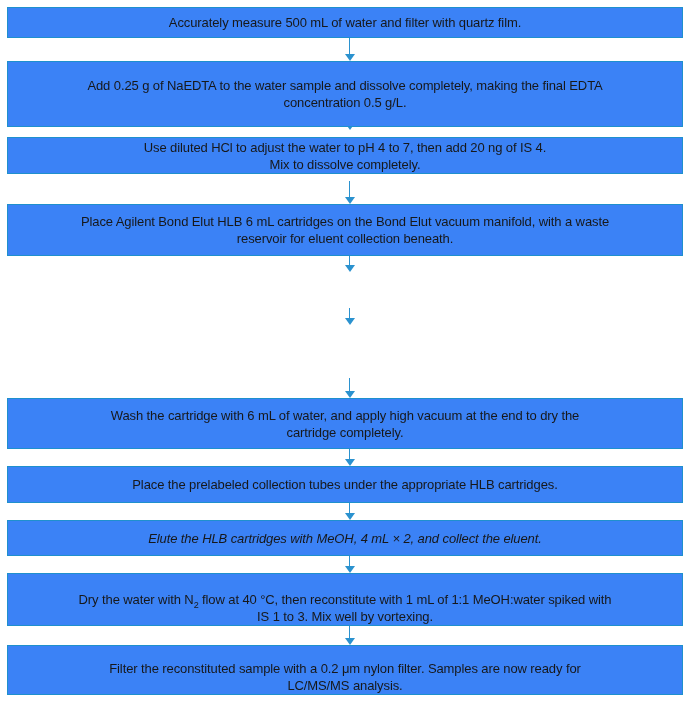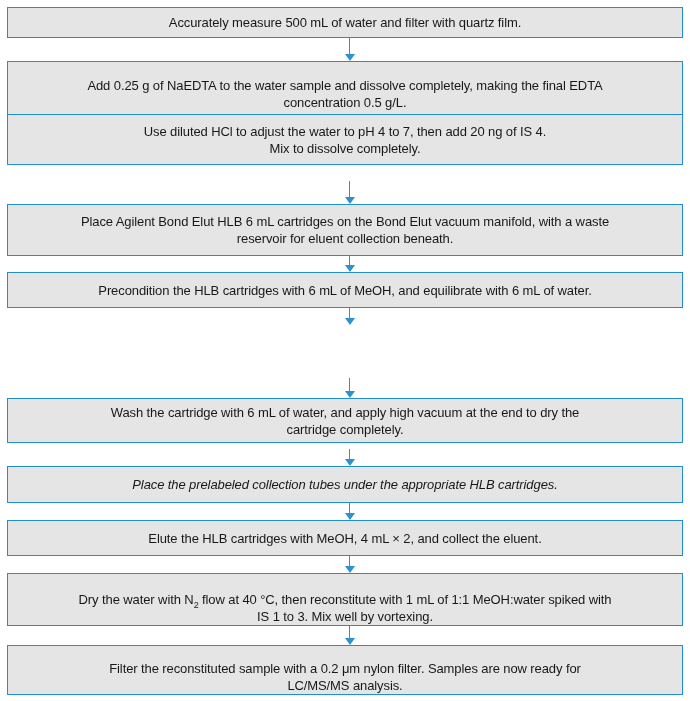--- a/index.html
+++ b/index.html
@@ -20,21 +20,21 @@
     height: 701px;
     box-sizing: border-box;
   }
 
   .step-box {
     position: absolute;
     left: 7px;
     width: 676px;
     box-sizing: border-box;
     border: 1.4px solid #1f90cd;
-    background: #e5e5e5;
+    background: #3b82f6;
     display: flex;
     align-items: center;
     justify-content: center;
     text-align: center;
   }
 
   .step-text {
     display: block;
     width: 100%;
     padding: 0 14px;
@@ -124,45 +124,42 @@
 
   <div class="step-box" style="top:7px;height:31px;">
     <span class="step-text">Accurately measure 500 mL of water and filter with quartz film.</span>
   </div>
 
   <div class="step-box" style="top:61px;height:66px;">
     <span class="step-text">Add 0.25 g of NaEDTA to the water sample and dissolve completely, making the final EDTA
 concentration 0.5 g/L.</span>
   </div>
 
-  <div class="step-box" style="top:114px;height:51px;justify-content:center;">
+  <div class="step-box" style="top:137px;height:37px;justify-content:center;">
     <span class="step-text">Use diluted HCl to adjust the water to pH 4 to 7, then add 20 ng of IS 4.
 Mix to dissolve completely.</span>
   </div>
 
   <div class="step-box" style="top:204px;height:52px;">
     <span class="step-text">Place Agilent Bond Elut HLB 6 mL cartridges on the Bond Elut vacuum manifold, with a waste
 reservoir for eluent collection beneath.</span>
   </div>
 
-  <div class="step-box" style="top:272px;height:36px;">
-    <span class="step-text">Precondition the HLB cartridges with 6 mL of MeOH, and equilibrate with 6 mL of water.</span>
-  </div>
 
 
-  <div class="step-box" style="top:398px;height:45px;">
+  <div class="step-box" style="top:398px;height:51px;">
     <span class="step-text">Wash the cartridge with 6 mL of water, and apply high vacuum at the end to dry the
 cartridge completely.</span>
   </div>
 
-  <div class="step-box" style="top:466px;height:37px;font-style:italic;">
+  <div class="step-box" style="top:466px;height:37px;">
     <span class="step-text">Place the prelabeled collection tubes under the appropriate HLB cartridges.</span>
   </div>
 
-  <div class="step-box" style="top:520px;height:36px;">
+  <div class="step-box" style="top:520px;height:36px;font-style:italic;">
     <span class="step-text">Elute the HLB cartridges with MeOH, 4 mL × 2, and collect the eluent.</span>
   </div>
 
   <div class="step-box" style="top:573px;height:53px;">
     <span class="step-text">
       <span>Dry the water with N</span><span class="sub">2</span><span> flow at 40 °C, then reconstitute with 1 mL of 1:1 MeOH:water spiked with
 IS 1 to 3. Mix well by vortexing.</span>
     </span>
   </div>
 

